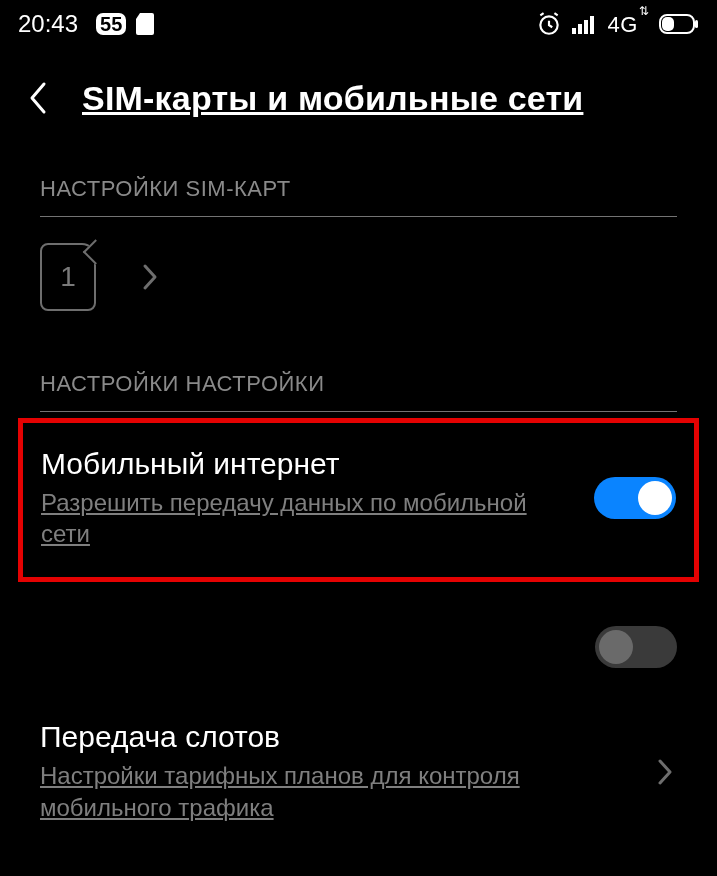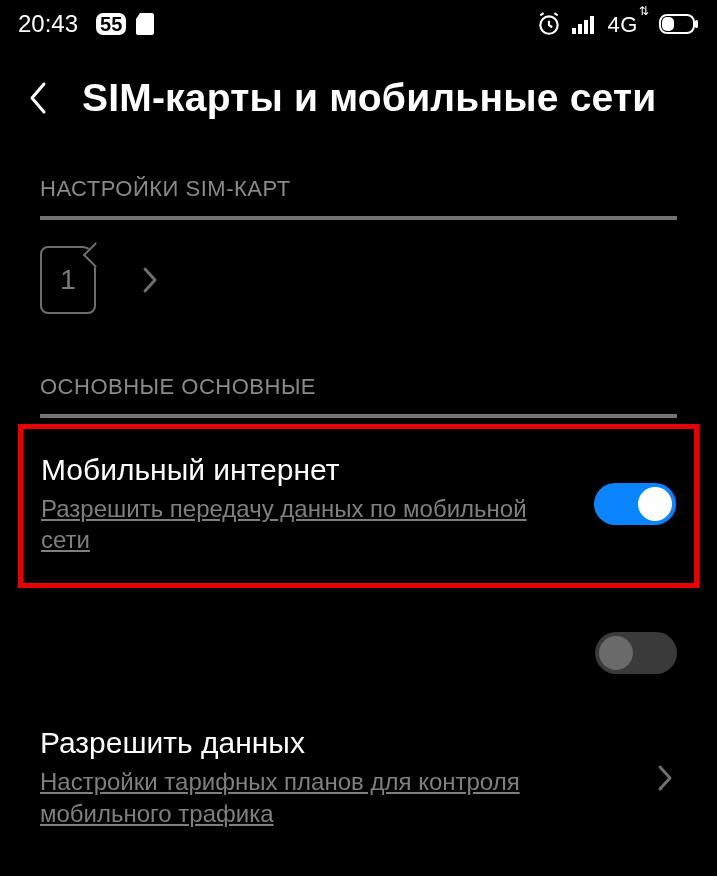--- a/index.html
+++ b/index.html
@@ -49,35 +49,36 @@
 
   
   .header {
     display: flex;
     align-items: center;
     padding: 32px 24px 30px 24px;
     gap: 30px;
   }
   .back-btn { width: 28px; height: 44px; display:flex; align-items:center; justify-content:center; }
   .page-title {
-    font-size: 39px;
+    font-size: 34px;
     font-weight: 600;
     letter-spacing: .2px;
+    text-decoration: underline;
   }
 
   
   .section {
     padding: 0 40px;
   }
   .section-label {
     color: #8a8a8a;
     font-size: 22px;
     letter-spacing: .5px;
     padding: 26px 0 14px 0;
-    border-bottom: 4px solid #737373;
+    border-bottom: 1px solid #737373;
   }
 
   
   .sim-row {
     display:flex;
     align-items:center;
     padding: 26px 0 34px 0;
     gap: 46px;
   }
   .sim-slot {
@@ -193,21 +194,21 @@
     </div>
     <div class="chevron">
       <svg width="16" height="28" viewBox="0 0 16 28" fill="none" stroke="#6e6e6e" stroke-width="3" stroke-linecap="round" stroke-linejoin="round">
           <polyline points="3,3 13,14 3,25"></polyline>
         </svg>
     </div>
   </div>
 </div>
 
 <div class="section">
-  <div class="section-label">ОСНОВНЫЕ ОСНОВНЫЕ</div>
+  <div class="section-label">НАСТРОЙКИ НАСТРОЙКИ</div>
 </div>
 
 <div class="highlighted-wrapper">
   <div class="setting-row">
     <div class="setting-text">
       <div class="setting-title">Мобильный интернет</div>
       <div class="setting-desc">Разрешить передачу данных по мобильной сети</div>
     </div>
     <div class="toggle on">
         <div class="knob"></div>
@@ -220,21 +221,21 @@
   <div class="setting-row">
     <div class="setting-text">
     </div>
     <div class="toggle off">
         <div class="knob"></div>
       </div>
   </div>
 
   <div class="setting-row">
     <div class="setting-text">
-      <div class="setting-title">Разрешить данных</div>
+      <div class="setting-title">Передача слотов</div>
       <div class="setting-desc">Настройки тарифных планов для контроля мобильного трафика</div>
     </div>
     <div class="chevron">
       <svg width="16" height="28" viewBox="0 0 16 28" fill="none" stroke="#6e6e6e" stroke-width="3" stroke-linecap="round" stroke-linejoin="round">
           <polyline points="3,3 13,14 3,25"></polyline>
         </svg>
     </div>
   </div>
 
 </div>

